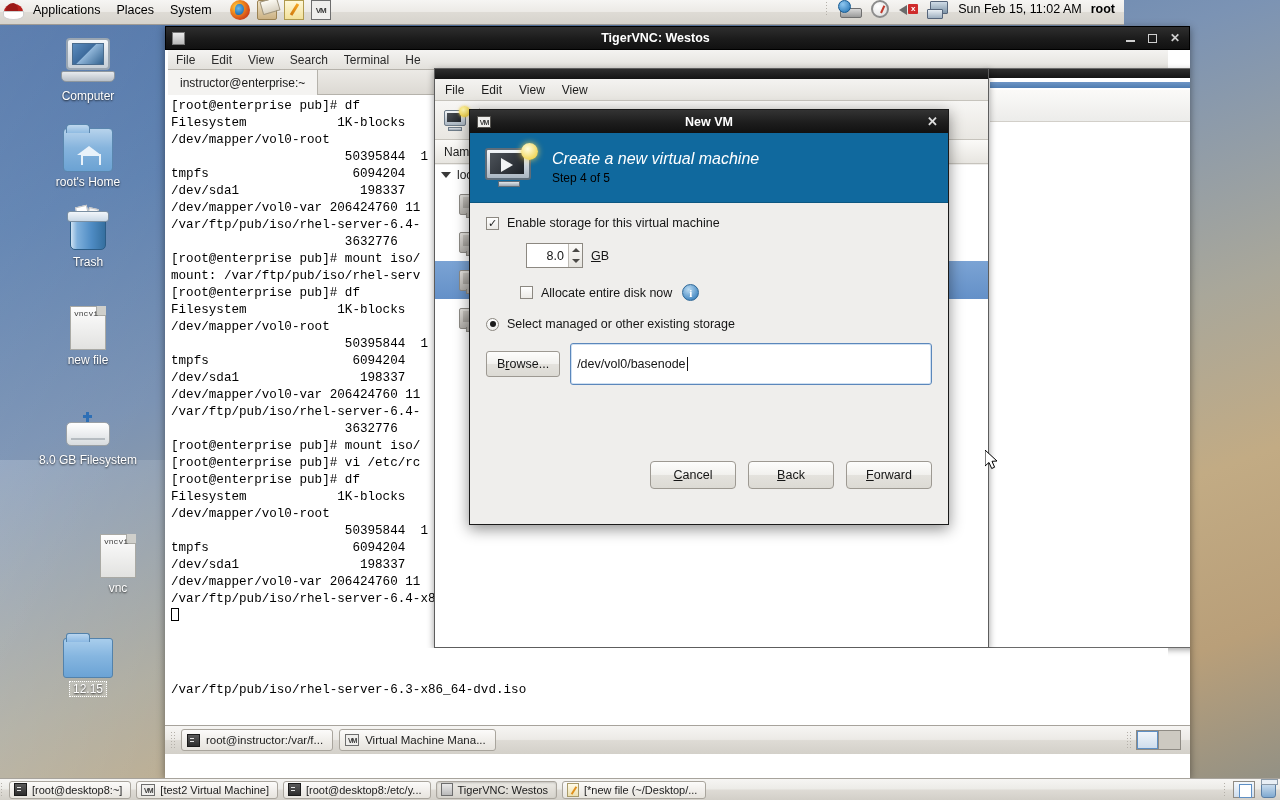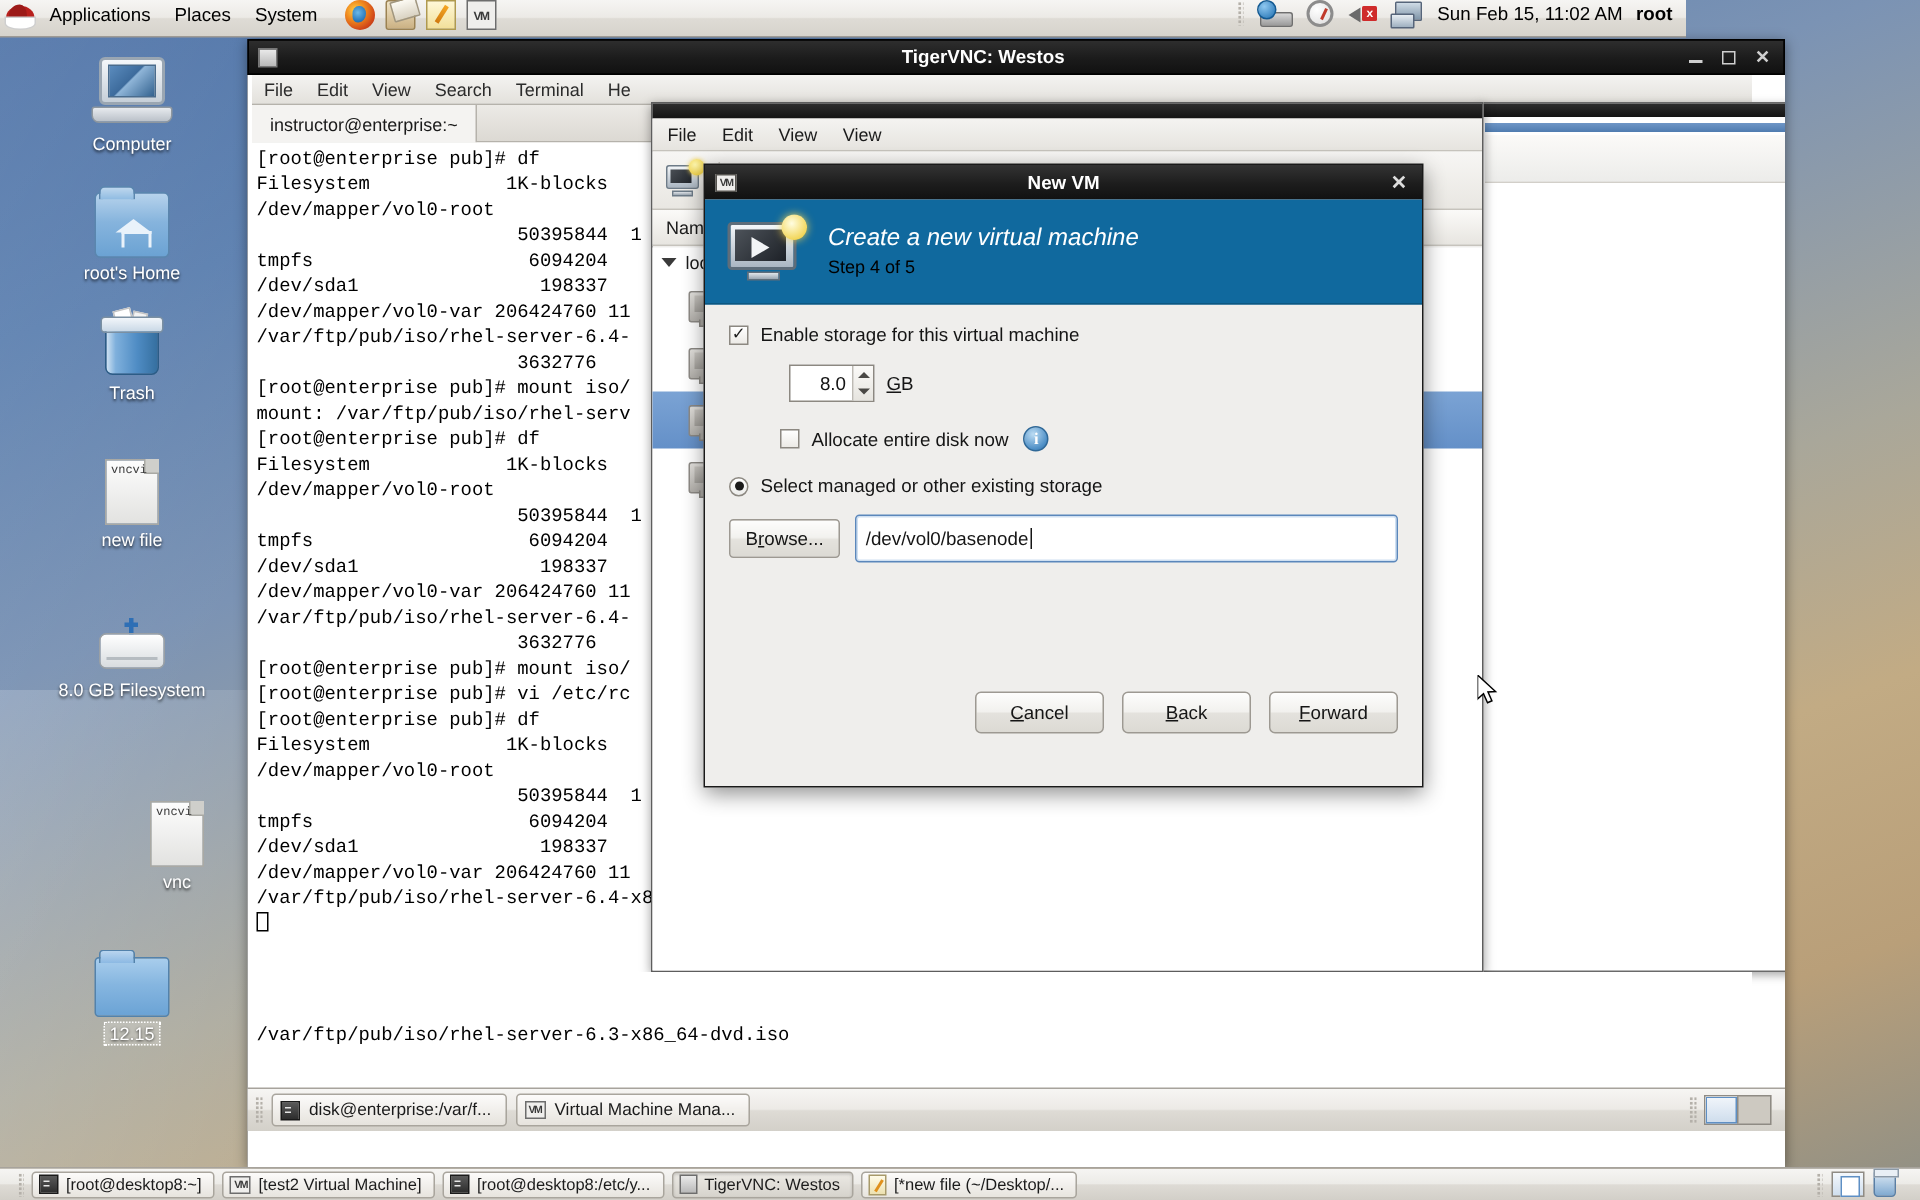--- a/index.html
+++ b/index.html
@@ -352,38 +352,38 @@
     font-family:"Liberation Serif", serif; }
   .btn{
     height:28px; min-width:86px; padding:0 14px;
     background:linear-gradient(to bottom,#fdfdfc 0%,#f2f1ee 48%,#e4e2dd 52%,#dcdad4 100%);
     border:1px solid #9d9992; border-radius:4px; font-size:12.5px; color:#151515;
     display:inline-flex; align-items:center; justify-content:center; cursor:default;
   }
   .btn u{ text-decoration:underline; }
   .browse-btn{ height:26px; min-width:70px; padding:0 10px; border-radius:3px; }
   .path-input{
-    flex:1; height:32px; background:#fff; border:1px solid #5b87bb; border-radius:3px;
+    flex:1; height:42px; background:#fff; border:1px solid #5b87bb; border-radius:3px;
     display:flex; align-items:center; padding:0 6px; font-size:12.5px; color:#151515;
     box-shadow:inset 0 0 0 1px #cfe0f2;
   }
   .caret{ display:inline-block; width:1px; height:14px; background:#151515; margin-left:1px; }
   #newvm-buttons{
     position:absolute; left:0; bottom:0; width:478px; height:56px;
     display:flex; align-items:center; justify-content:flex-end; gap:12px; padding-right:16px;
   }
 
   
   #cursor{ position:absolute; left:820px; top:424px; z-index:90; pointer-events:none; }
 
   
   #host-taskbar{
     position:absolute; left:0; bottom:0; width:1280px; height:22px;
     background:linear-gradient(to bottom,#f6f5f3 0%,#ecebe7 48%,#dedbd5 52%,#d2cfc8 100%);
-    border-top:1px solid #a7a39c; display:flex; align-items:center; padding:0 12px; gap:5px; z-index:70;
+    border-top:1px solid #a7a39c; display:flex; align-items:center; padding:0 0; gap:5px; z-index:70;
   }
   .host-btn{
     display:flex; align-items:center; gap:5px; height:18px; padding:0 8px 0 4px;
     background:linear-gradient(to bottom,#fcfbfa,#e7e4de); border:1px solid #a9a59d; border-radius:3px;
     font-size:11px; color:#1b1b1b; white-space:nowrap; cursor:default;
   }
   .host-btn.active{ background:linear-gradient(to bottom,#eceae5,#d6d3cc); box-shadow:inset 0 1px 2px rgba(0,0,0,0.17); }
   .host-right{ margin-left:auto; display:flex; align-items:center; gap:6px; padding-right:4px; }
   .ws-box{ width:22px; height:17px; border:1px solid #8f8b84; background:linear-gradient(to bottom,#f4f8fc,#cfdeee); position:relative; }
   .ws-box:after{ content:""; position:absolute; left:5px; top:2px; width:11px; height:12px; border:1px solid #5e8fc4; background:#fff; }
@@ -618,21 +618,21 @@
                 white-space:pre; padding-left:3px;">
       <div>/var/ftp/pub/iso/rhel-server-6.3-x86_64-dvd.iso</div>
       
       
     </div>
 
     <div id="vnc-taskbar">
       <span class="vgrip"></span>
       <div class="task-btn">
         <span class="tb-termico"></span>
-        <span>disk@enterprise:/var/f...</span>
+        <span>root@instructor:/var/f...</span>
       </div>
       <div class="task-btn">
         <span class="tb-vmico">VM</span>
         <span>Virtual Machine Mana...</span>
       </div>
       <div class="tray-right">
         <span class="vgrip"></span>
         <span class="wsswitch">
           <div class="active"></div>
             <div></div>

